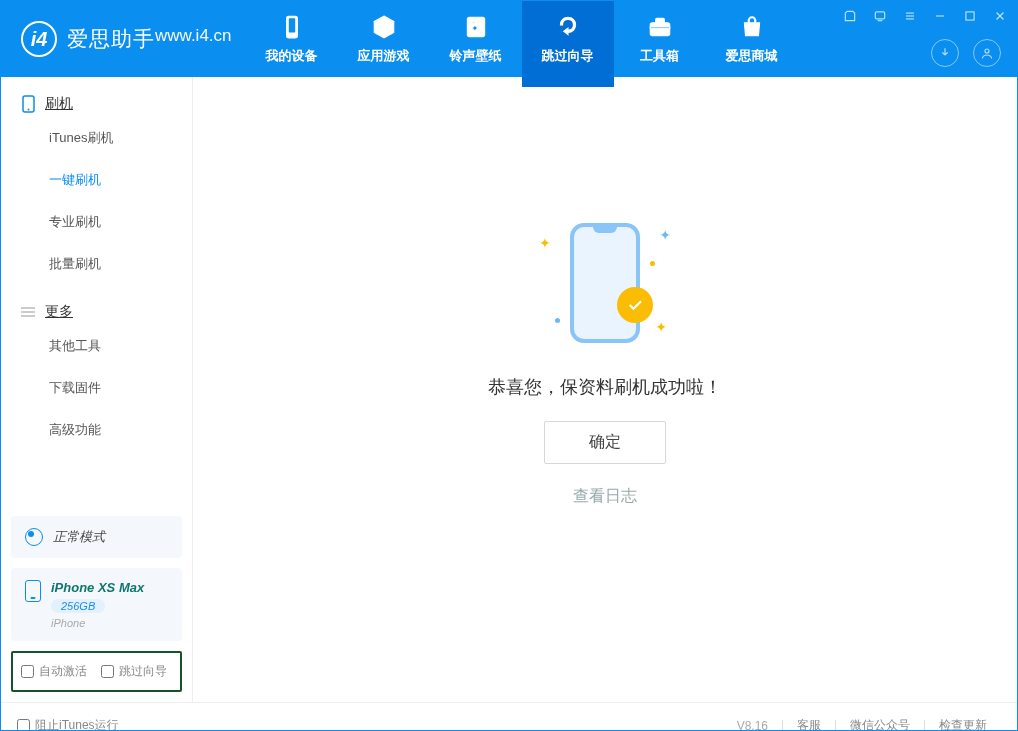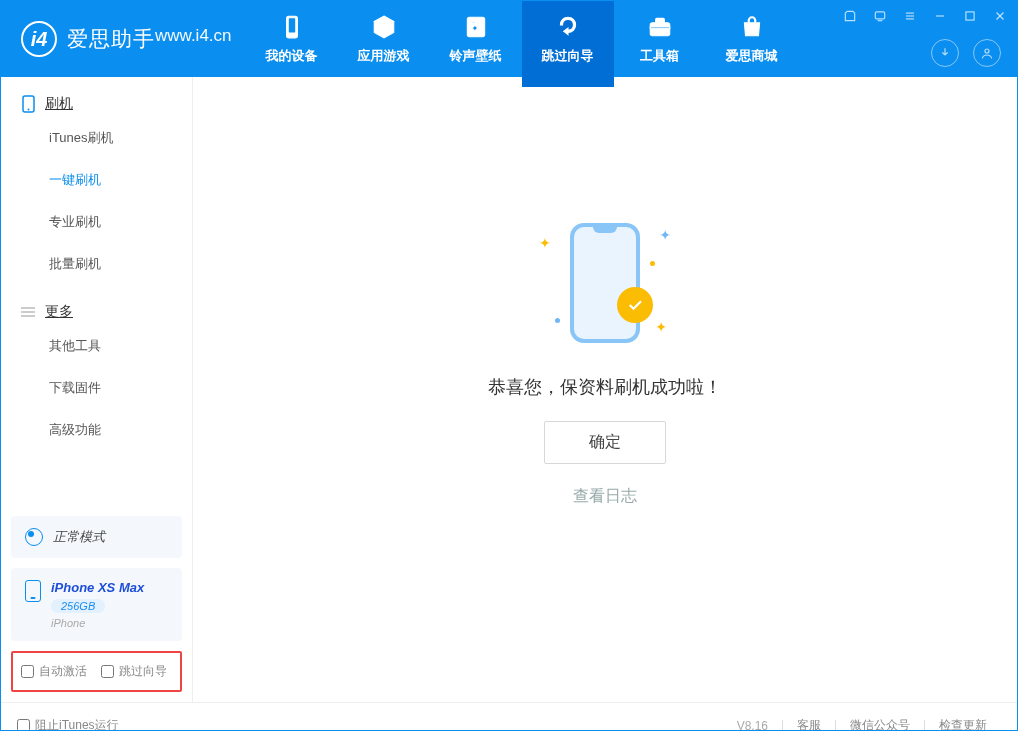--- a/index.html
+++ b/index.html
@@ -33,25 +33,25 @@
 .side-group { padding: 18px 0 0; }
 .side-header { display:flex; align-items:center; gap:10px; padding: 0 20px 4px; font-size:14px; color:#333; font-weight:500;text-decoration:underline; }
 .side-header .hdr-icon { width:14px; height:14px; display:inline-flex; align-items:center; justify-content:center; }
 .side-item { padding: 12px 0 12px 48px; font-size:13px; color:#555; cursor:pointer; }
 .side-item.active { color:#0a8ef0; }
 
 .side-spacer { flex:1; }
 
 .device-card { margin: 0 10px 10px; background:#f4f8fc; border-radius:4px; padding:12px 14px; font-size:13px; color:#444;font-style:italic; }
 .device-card.first { padding:12px 14px; display:flex; align-items:center; gap:10px; }
-.device-card .dev-title { font-weight:600; color:#1d4ed8; }
+.device-card .dev-title { font-weight:600; color:#0f766e; }
 .badge { display:inline-block; background:#e3f0fd; color:#1a8cf0; border-radius:10px; padding:1px 10px; font-size:11px; margin-top:4px; }
 .dev-sub { color:#aaa; font-size:11px; margin-top:4px; }
 
-.option-box { margin:0 10px 10px; border:2px solid #ef4444; border-radius:2px; padding:10px 8px; display:flex; gap:14px; font-size:12px; color:#888; }
+.option-box { margin:0 10px 10px; border:2px solid #14532d; border-radius:2px; padding:10px 8px; display:flex; gap:14px; font-size:12px; color:#888; }
 .option-box label { display:flex; align-items:center; gap:5px; cursor:pointer; }
 .option-box input[type=checkbox]{ width:13px; height:13px; cursor:pointer; }
 
 
 .main { flex:1; display:flex; flex-direction:column; align-items:center; justify-content:center; gap:22px; padding-bottom:60px; position:relative; }
 .illustration { width:160px; height:140px; position:relative; display:flex; align-items:center; justify-content:center; }
 .phone-shape { width:70px; height:120px; border:4px solid #89c5f6; border-radius:14px; background:#e9f4fe; position:relative; }
 .phone-notch { position:absolute; top:-2px; left:50%; transform:translateX(-50%); width:24px; height:8px; background:#89c5f6; border-radius:0 0 6px 6px; }
 .check-badge { position:absolute; right:32px; bottom:30px; width:36px; height:36px; background:#fbbc04; border-radius:50%; display:flex; align-items:center; justify-content:center; }
 .check-badge svg { width:18px; height:18px; stroke:#fff; stroke-width:3; fill:none; }

